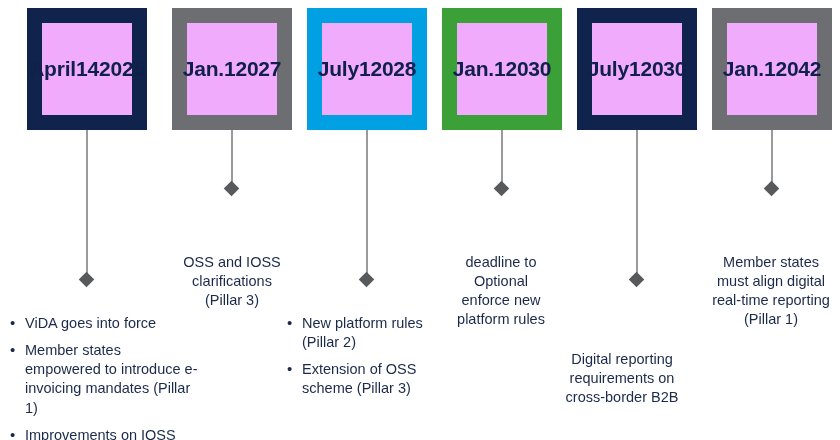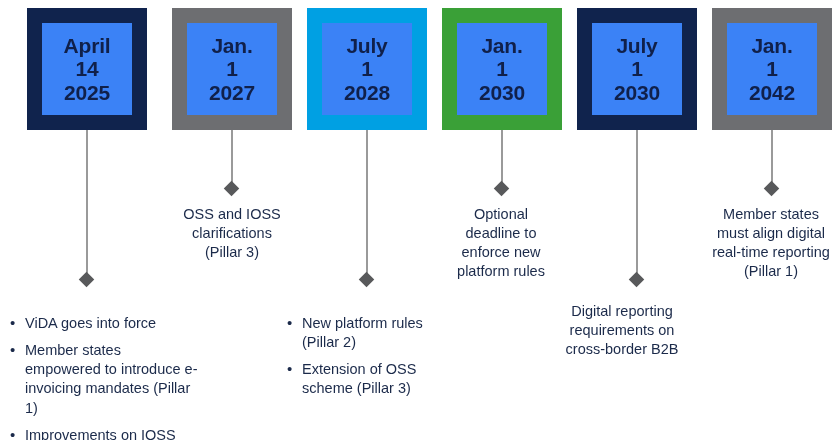--- a/index.html
+++ b/index.html
@@ -30,23 +30,23 @@
     width: 120px;
     height: 122px;
     box-sizing: border-box;
     border-style: solid;
     border-width: 15px;
     background: #ffffff;
   }
   .date-box-inner {
     width: 100%;
     height: 100%;
-    background: #3b82f6;
+    background: #f0abfc;
     display: flex;
-    flex-direction: column;
+    flex-direction: row;
     align-items: center;
     justify-content: center;
     line-height: 1.12;
   }
   .date-line {
     font-weight: bold;
     font-size: 21px;
     color: #10204a;
     letter-spacing: -0.2px;
     text-align: center;
@@ -67,21 +67,21 @@
     transform: rotate(45deg);
   }
 
   
   .caption {
     position: absolute;
     font-size: 14.5px;
     line-height: 1.32;
     color: #1b2a4a;
   }
-  .caption.center { text-align: center; }
+  .caption.center { text-align: center; margin-top: 48px; }
 
   .bullets {
     position: absolute;
     font-size: 14.5px;
     line-height: 1.32;
     color: #1b2a4a;
   }
   .bullets ul {
     margin: 0;
     padding: 0;
@@ -158,22 +158,22 @@
   <div class="date-box" style="left:442px; border-color:#3aa037;">
     <div class="date-box-inner">
       <div class="date-line">Jan.</div>
       <div class="date-line">1</div>
       <div class="date-line">2030</div>
     </div>
   </div>
   <div class="connector" style="left:501px; top:130px; height:56px;"></div>
   <div class="diamond" style="left:496px; top:183px;"></div>
   <div class="caption center" style="left:440px; top:205px; width:122px;">
+    <div>deadline to</div>
     <div>Optional</div>
-    <div>deadline to</div>
     <div>enforce new</div>
     <div>platform rules</div>
   </div>
 
   <div class="date-box" style="left:577px; border-color:#10234d;">
     <div class="date-box-inner">
       <div class="date-line">July</div>
       <div class="date-line">1</div>
       <div class="date-line">2030</div>
     </div>

